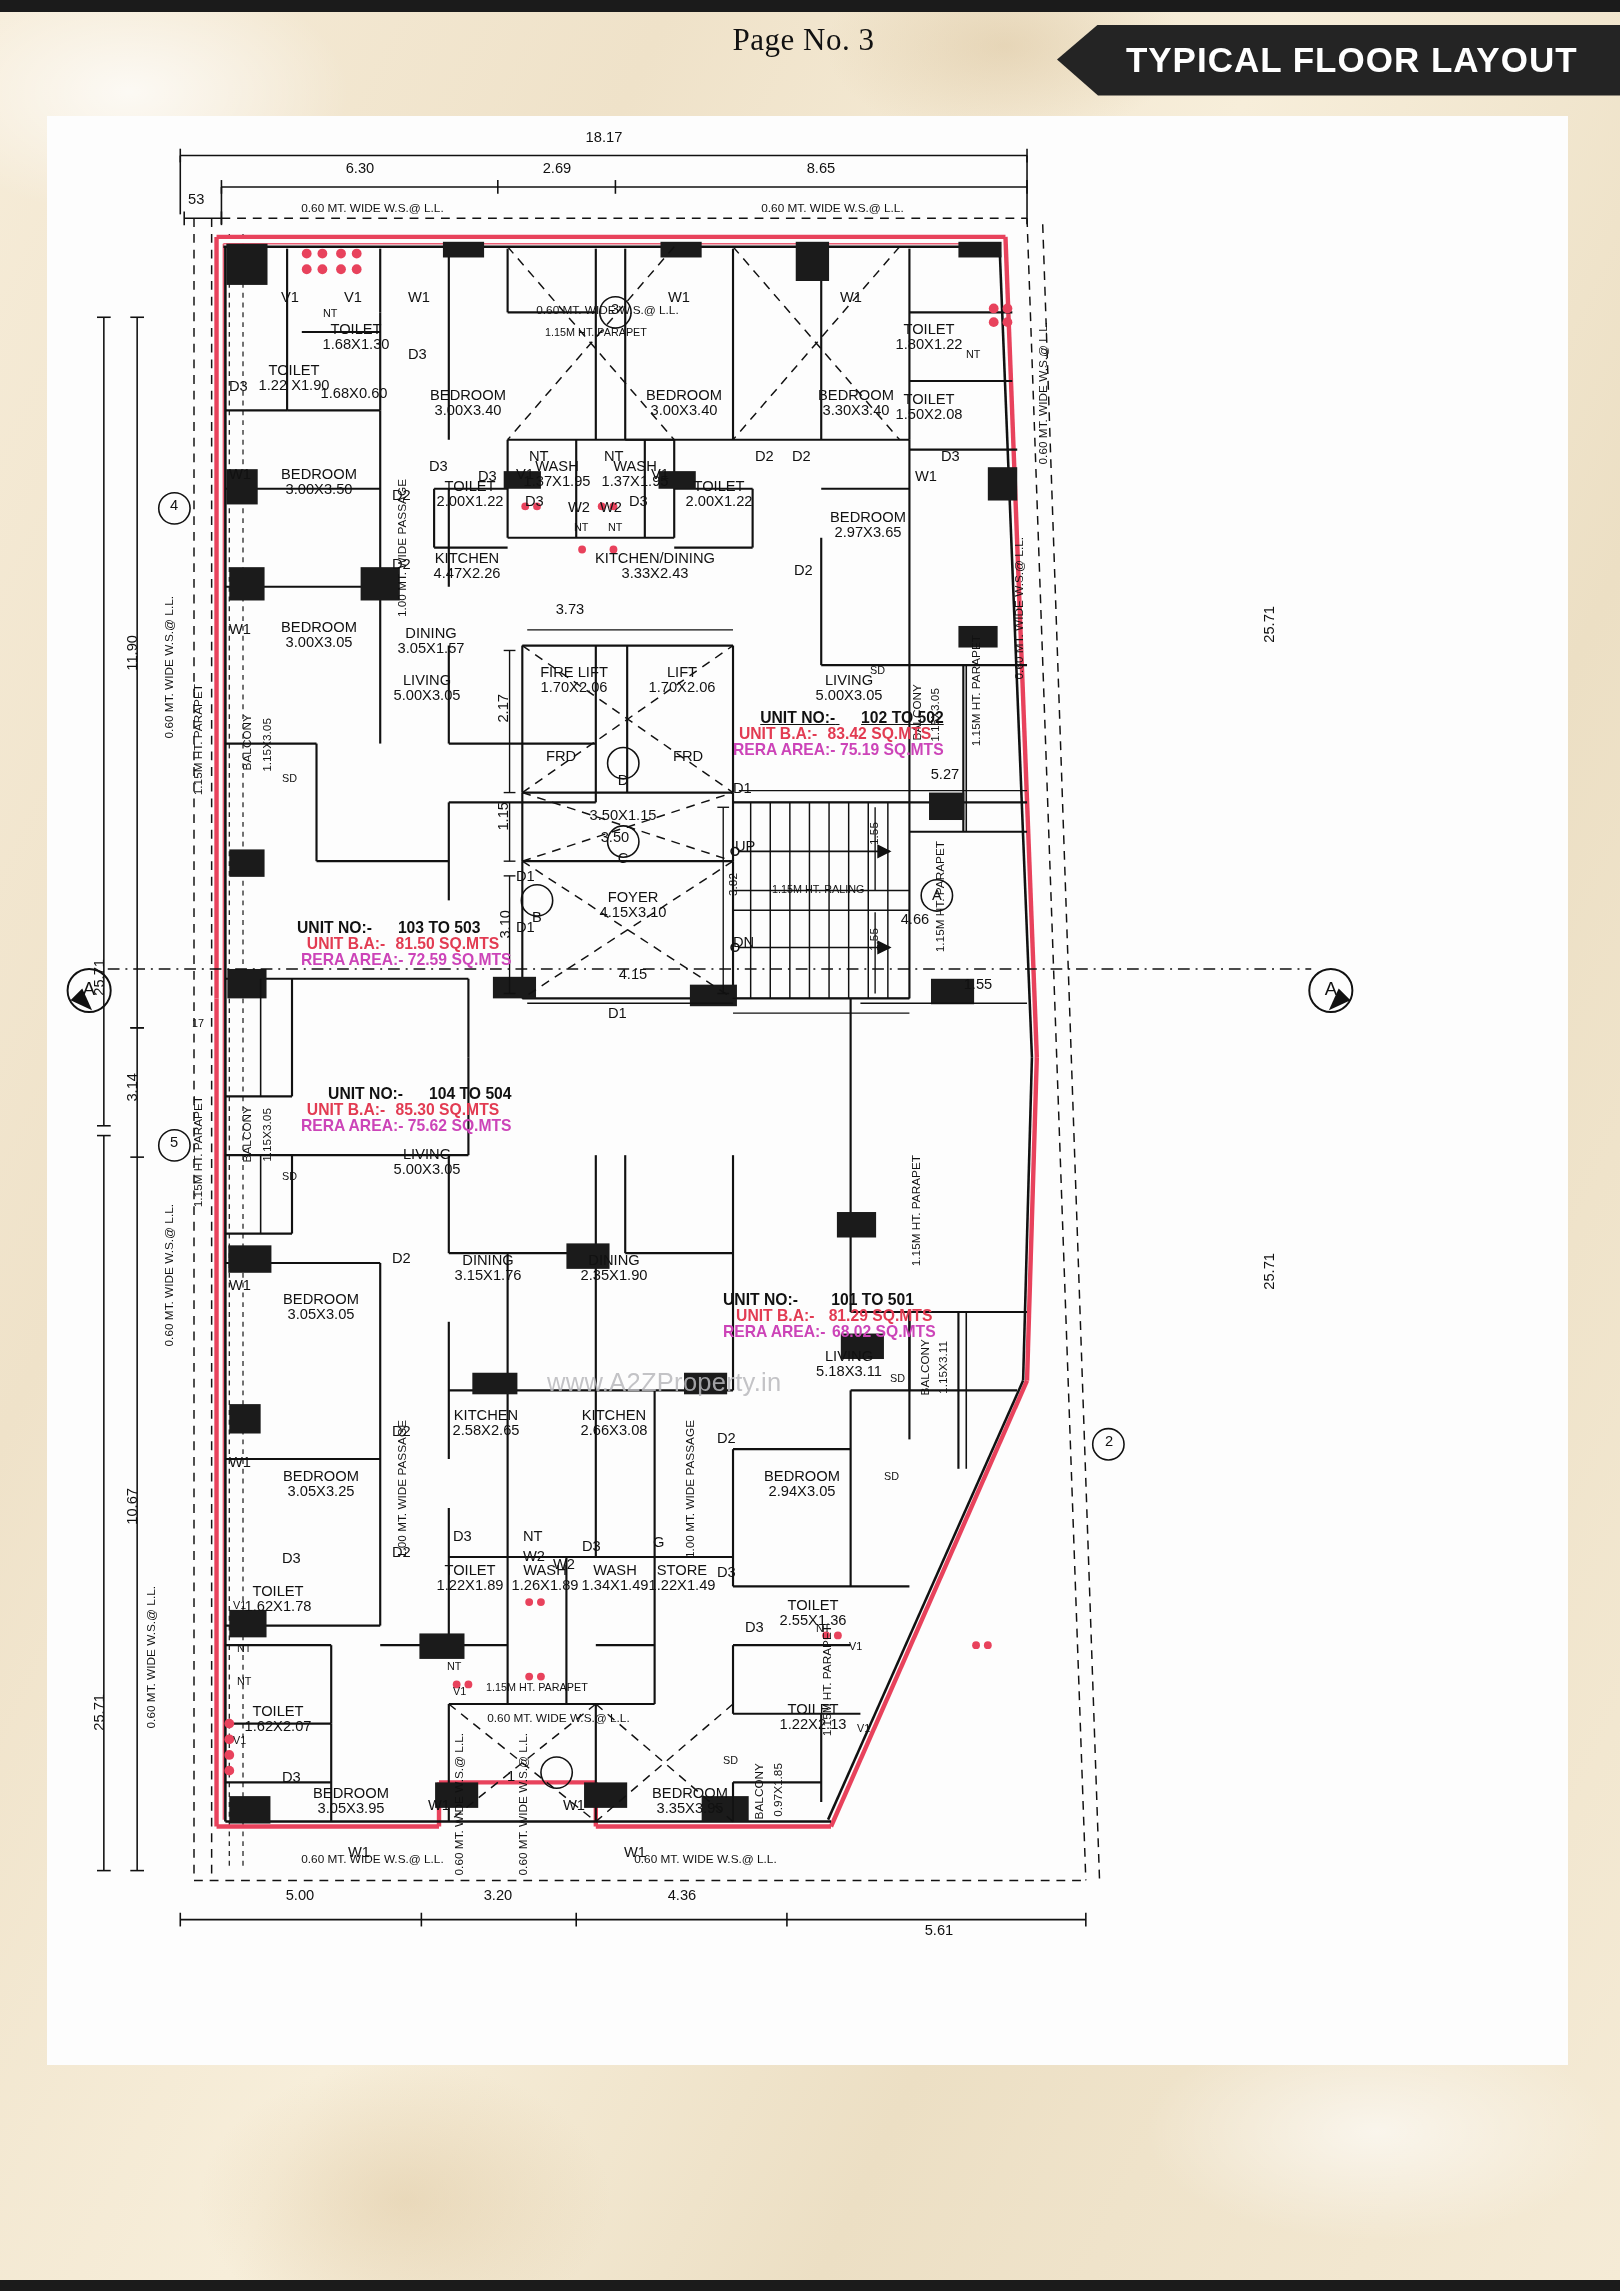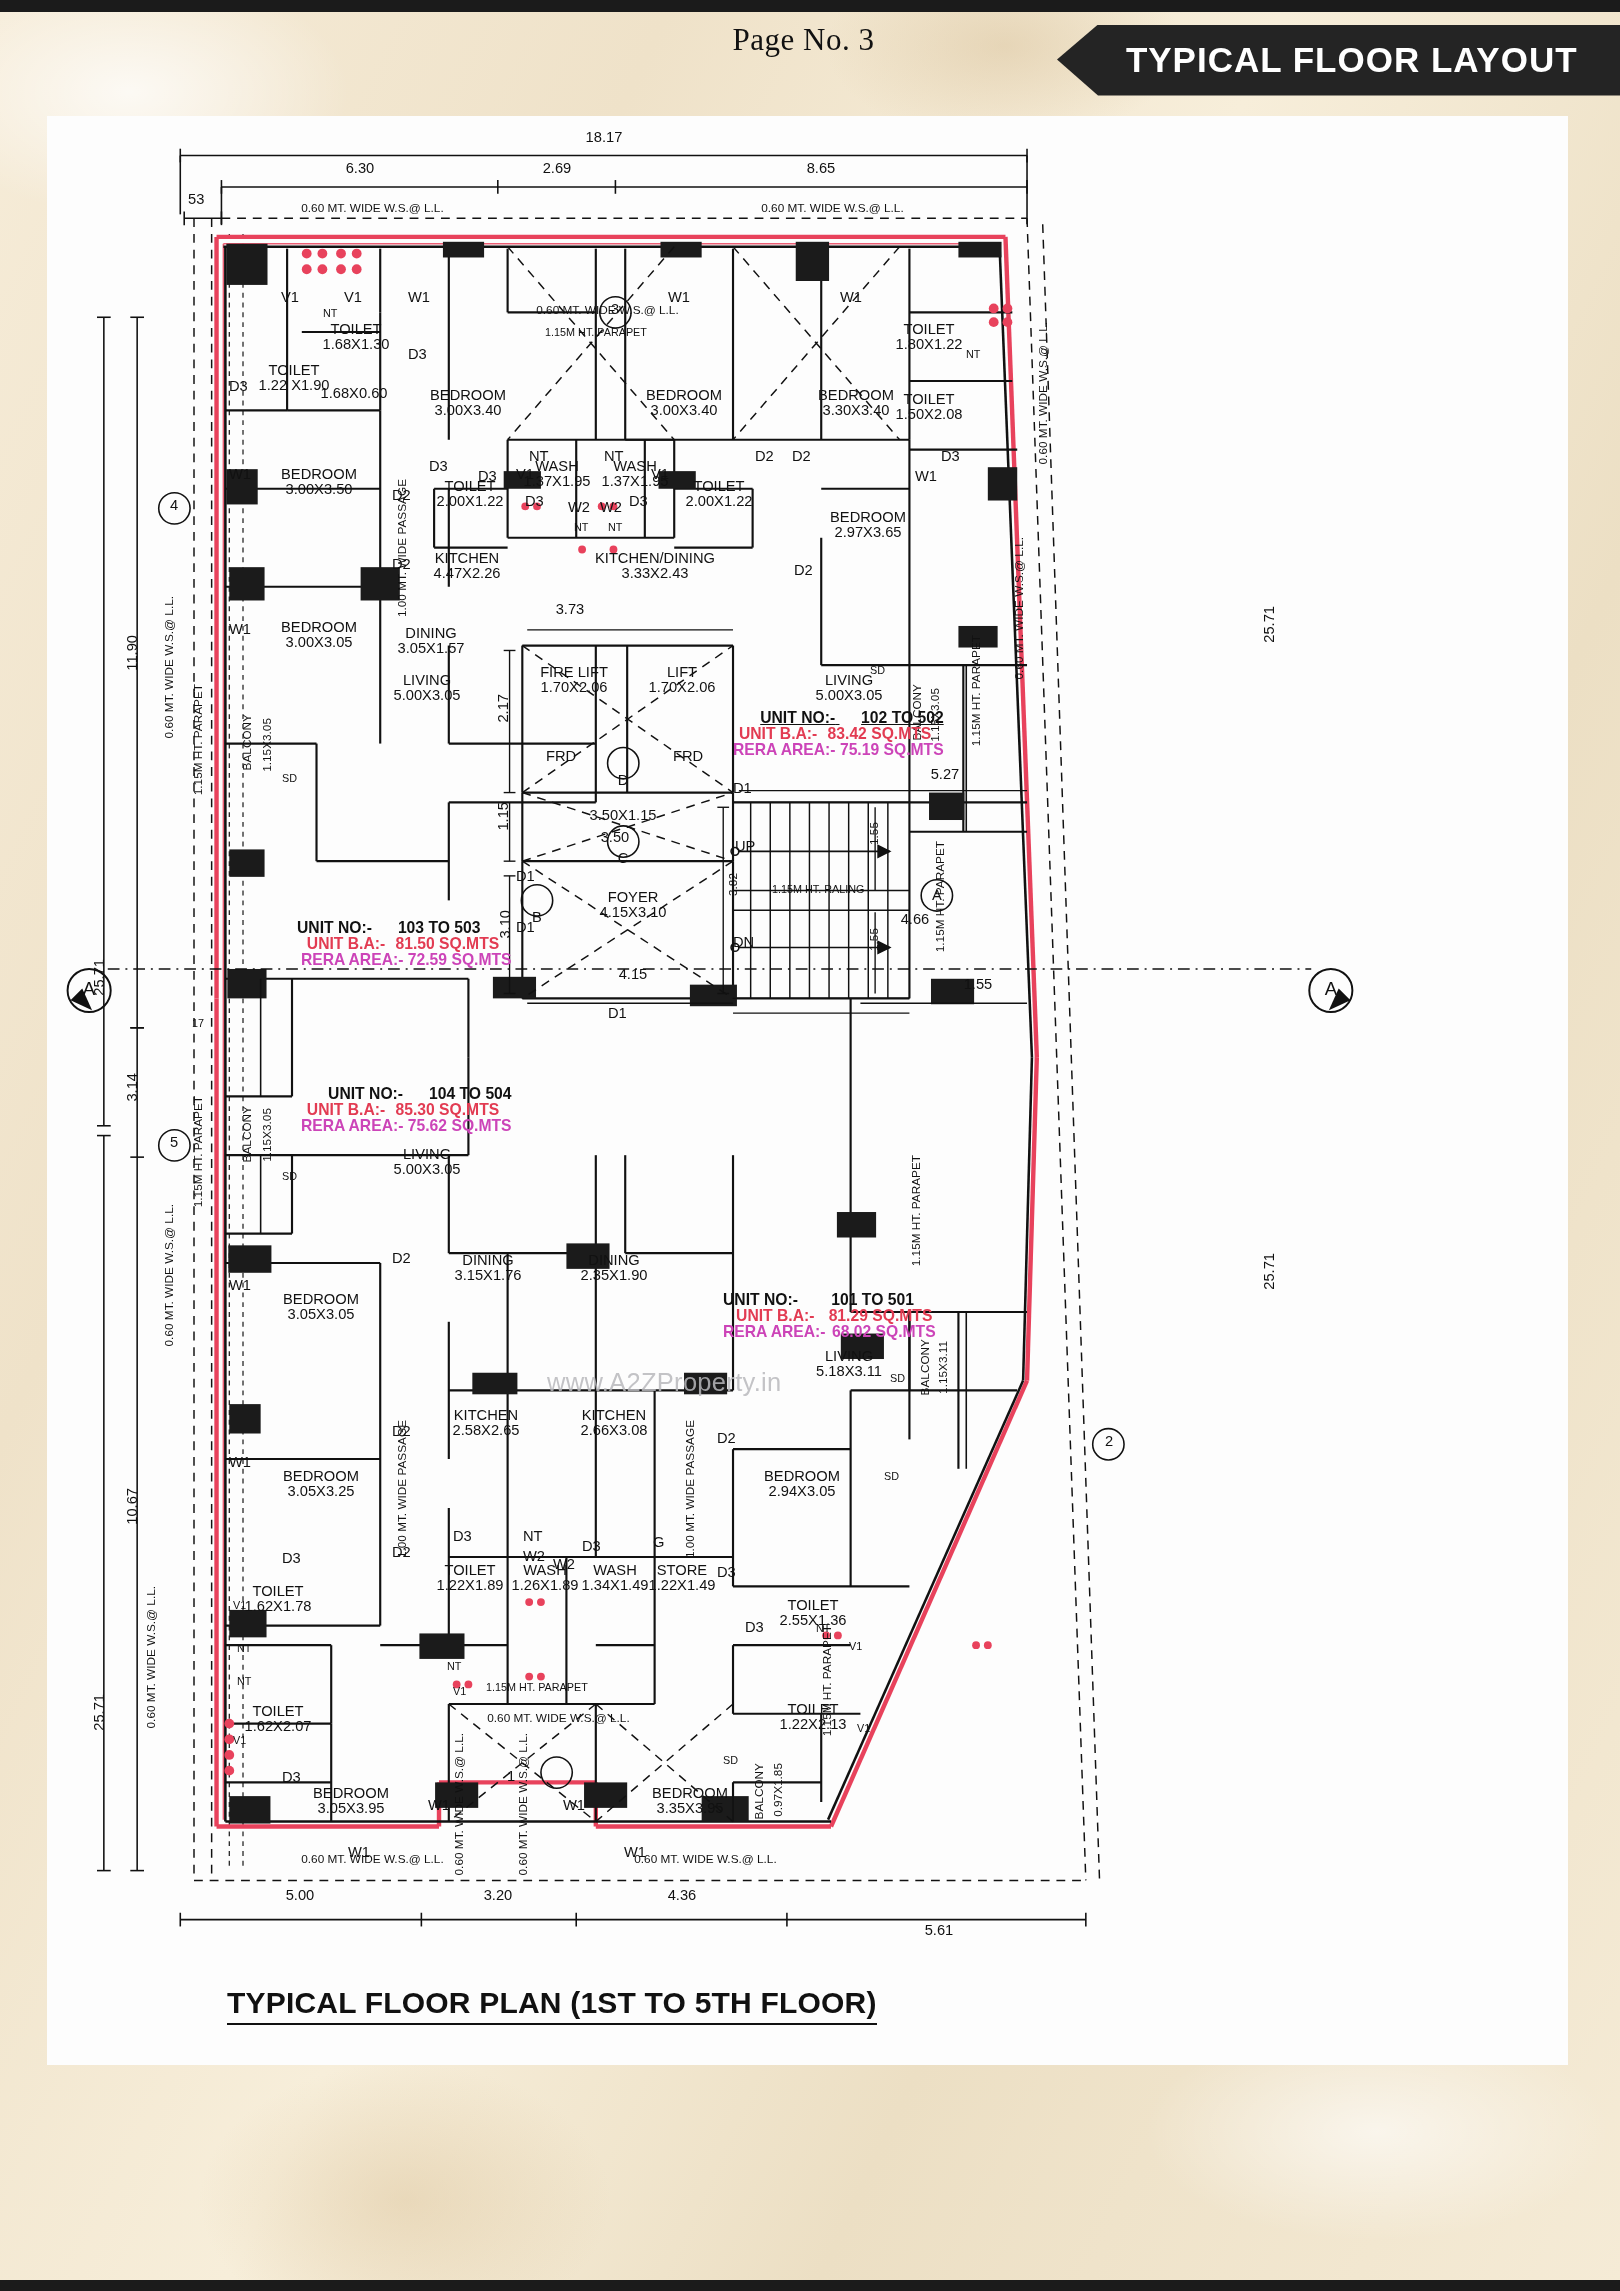--- a/index.html
+++ b/index.html
@@ -927,17 +927,16 @@
 
 <div class="lb dim c" style="left:253px;top:1772px;">5.00</div>
 <div class="lb dim c" style="left:451px;top:1772px;">3.20</div>
 <div class="lb dim c" style="left:635px;top:1772px;">4.36</div>
 <div class="lb dim c" style="left:892px;top:1772px;margin-top:35px;">5.61</div>
 <div class="lb sm c" style="left:314px;top:1737px;">0.60 MT. WIDE W.S.@ L.L.</div>
 <div class="lb sm c" style="left:647px;top:1737px;">0.60 MT. WIDE W.S.@ L.L.</div>
 
 <div id="wm2">www.A2ZProperty.in</div>
 
-<div id="plan-caption">TYPICAL FLOOR PLAN (1ST TO 5TH FLOOR)</div>
 
 </div>
 </div>
 
 
 </body></html>

